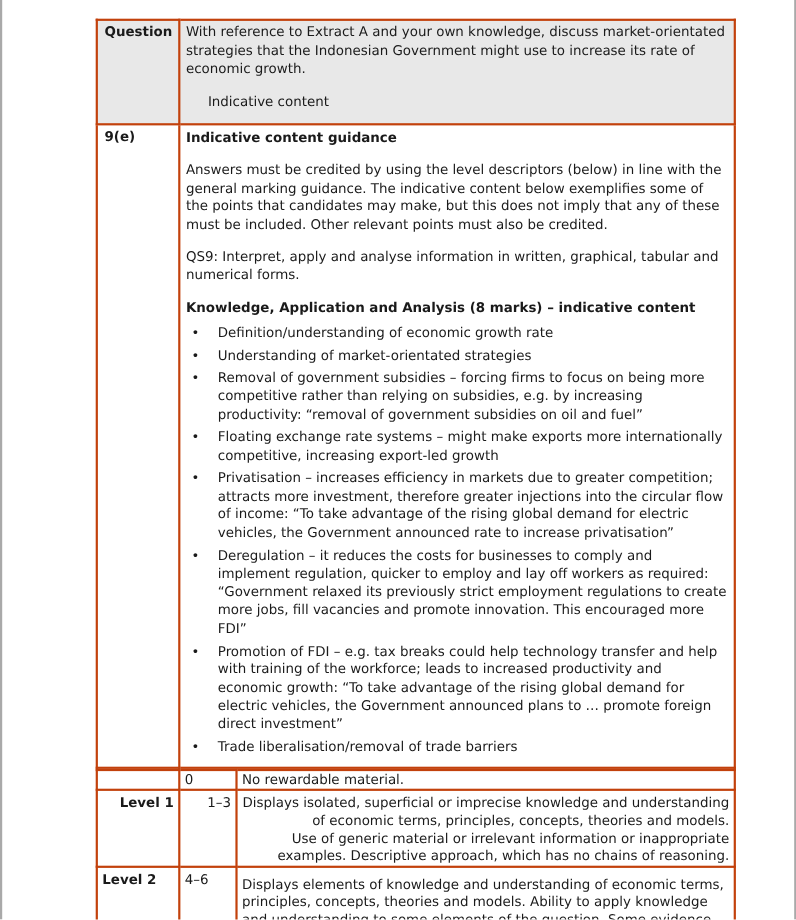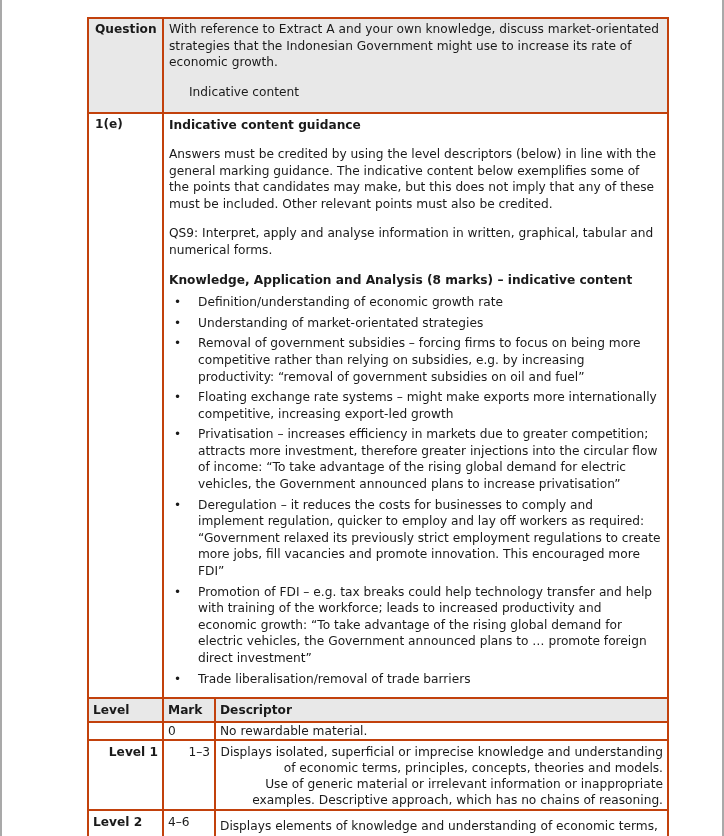--- a/index.html
+++ b/index.html
@@ -99,53 +99,48 @@
     </colgroup>
     <tbody>
         <tr class="q-row">
       <td class="label-cell">Question</td>
       <td class="q-cell">
         <p>With reference to Extract A and your own knowledge, discuss market-orientated strategies that the Indonesian Government might use to increase its rate of economic growth.</p>
         <p class="ic-head">Indicative content</p>
       </td>
     </tr>
     <tr>
-      <td class="label-cell">1(e)</td>
+      <td class="label-cell">9(e)</td>
       <td class="content-cell">
         <p class="sub-head">Indicative content guidance</p>
         <p>Answers must be credited by using the level descriptors (below) in line with the general marking guidance. The indicative content below exemplifies some of the points that candidates may make, but this does not imply that any of these must be included. Other relevant points must also be credited.</p>
         <p><span class="b">QS9</span><span>: Interpret, apply and analyse information in written, graphical, tabular and numerical forms.</span></p>
         <p class="sub-head" style="margin-bottom:6px">Knowledge, Application and Analysis (8 marks) – indicative content</p>
         <ul class="points">
           <li><span class="bullet">•</span><span>Definition/understanding of economic growth rate</span></li>
           <li><span class="bullet">•</span><span>Understanding of market-orientated strategies</span></li>
           <li><span class="bullet">•</span><span>Removal of government subsidies – forcing firms to focus on being more competitive rather than relying on subsidies, e.g. by increasing productivity: “removal of government subsidies on oil and fuel”</span></li>
           <li><span class="bullet">•</span><span>Floating exchange rate systems – might make exports more internationally competitive, increasing export-led growth</span></li>
-          <li><span class="bullet">•</span><span>Privatisation – increases efficiency in markets due to greater competition; attracts more investment, therefore greater injections into the circular flow of income: “To take advantage of the rising global demand for electric vehicles, the Government announced plans to increase privatisation”</span></li>
+          <li><span class="bullet">•</span><span>Privatisation – increases efficiency in markets due to greater competition; attracts more investment, therefore greater injections into the circular flow of income: “To take advantage of the rising global demand for electric vehicles, the Government announced rate to increase privatisation”</span></li>
           <li><span class="bullet">•</span><span>Deregulation – it reduces the costs for businesses to comply and implement regulation, quicker to employ and lay off workers as required: “Government relaxed its previously strict employment regulations to create more jobs, fill vacancies and promote innovation. This encouraged more FDI”</span></li>
           <li><span class="bullet">•</span><span>Promotion of FDI – e.g. tax breaks could help technology transfer and help with training of the workforce; leads to increased productivity and economic growth: “To take advantage of the rising global demand for electric vehicles, the Government announced plans to … promote foreign direct investment”</span></li>
           <li><span class="bullet">•</span><span>Trade liberalisation/removal of trade barriers</span></li>
         </ul>
       </td>
     </tr>
   </tbody>
     </table>
 
   <table class="level-table">
     <colgroup>
       <col class="lc1">
       <col class="lc2">
       <col class="lc3">
     </colgroup>
     <tbody>
-        <tr class="lh-row">
-      <td class="lvl" style="border-top:none">Level</td>
-      <td class="mk" style="border-top:none">Mark</td>
-      <td class="mk" style="border-top:none">Descriptor</td>
-    </tr>
     <tr>
       <td class="lvl" style="padding:0 4px"></td>
       <td style="padding:0 4px">0</td>
       <td style="padding:0 4px">No rewardable material.</td>
     </tr>
     <tr class="r2">
       <td class="lvl">Level 1</td>
       <td class="mk">1–3</td>
       <td class="desc-1">
         <div>Displays isolated, superficial or imprecise knowledge and understanding of economic terms, principles, concepts, theories and models.</div>

